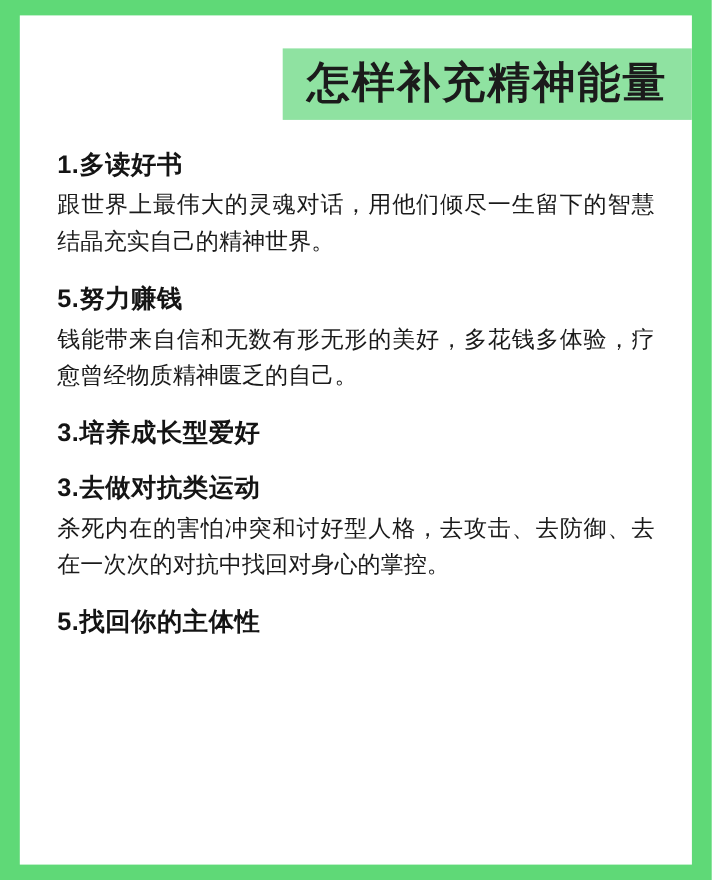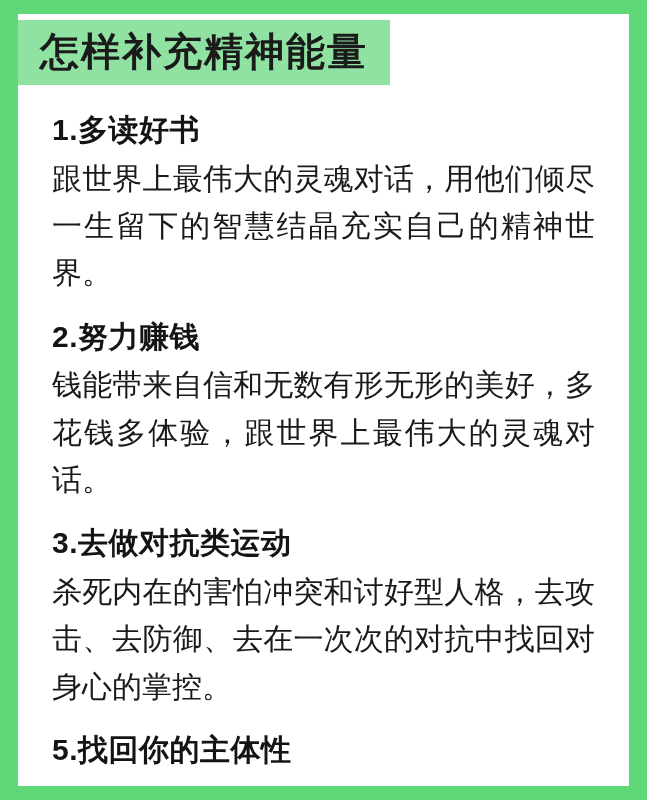--- a/index.html
+++ b/index.html
@@ -19,51 +19,51 @@
     top: 14px;
     width: 611px;
     height: 772px;
     background: #ffffff;
     box-sizing: border-box;
     padding: 0;
     overflow: hidden;
   }
   .title-wrap {
     display: flex;
-    justify-content: flex-start;
-    margin-top: 6px;
+    justify-content: flex-end;
+    margin-top: 30px;
   }
   .title {
     display: inline-block;
     background: #8fe2a1;
     color: #1b1b1b;
     font-size: 39px;
     font-weight: bold;
     letter-spacing: 2px;
     padding: 12px 22px 14px 22px;
     line-height: 1.0;
     white-space: nowrap;
   }
   .content {
     padding: 0 34px;
     margin-top: 26px;
   }
   .section {
     margin-bottom: 21px;
   }
   .sec-head {
-    font-size: 30px;
+    font-size: 23px;
     font-weight: bold;
     color: #141414;
     letter-spacing: 0.5px;
     margin-bottom: 6px;
     line-height: 1.25;
   }
   .sec-body {
-    font-size: 30px;
+    font-size: 21px;
     color: #1a1a1a;
     line-height: 1.58;
     letter-spacing: 0px;
     text-align: justify;
     text-justify: inter-ideograph;
   }
 </style>
 </head>
 <body>
 
@@ -74,25 +74,26 @@
   </div>
 
   <div class="content">
 
     <div class="section">
       <div class="sec-head">1.多读好书</div>
       <div class="sec-body">跟世界上最伟大的灵魂对话，用他们倾尽一生留下的智慧结晶充实自己的精神世界。</div>
     </div>
 
     <div class="section">
-      <div class="sec-head">2.努力赚钱</div>
-      <div class="sec-body">钱能带来自信和无数有形无形的美好，多花钱多体验，跟世界上最伟大的灵魂对话。</div>
+      <div class="sec-head">5.努力赚钱</div>
+      <div class="sec-body">钱能带来自信和无数有形无形的美好，多花钱多体验，疗愈曾经物质精神匮乏的自己。</div>
     </div>
 
     <div class="section">
+      <div class="sec-head">3.培养成长型爱好</div>
     </div>
 
     <div class="section">
       <div class="sec-head">3.去做对抗类运动</div>
       <div class="sec-body">杀死内在的害怕冲突和讨好型人格，去攻击、去防御、去在一次次的对抗中找回对身心的掌控。</div>
     </div>
 
     <div class="section">
       <div class="sec-head">5.找回你的主体性</div>
     </div>

